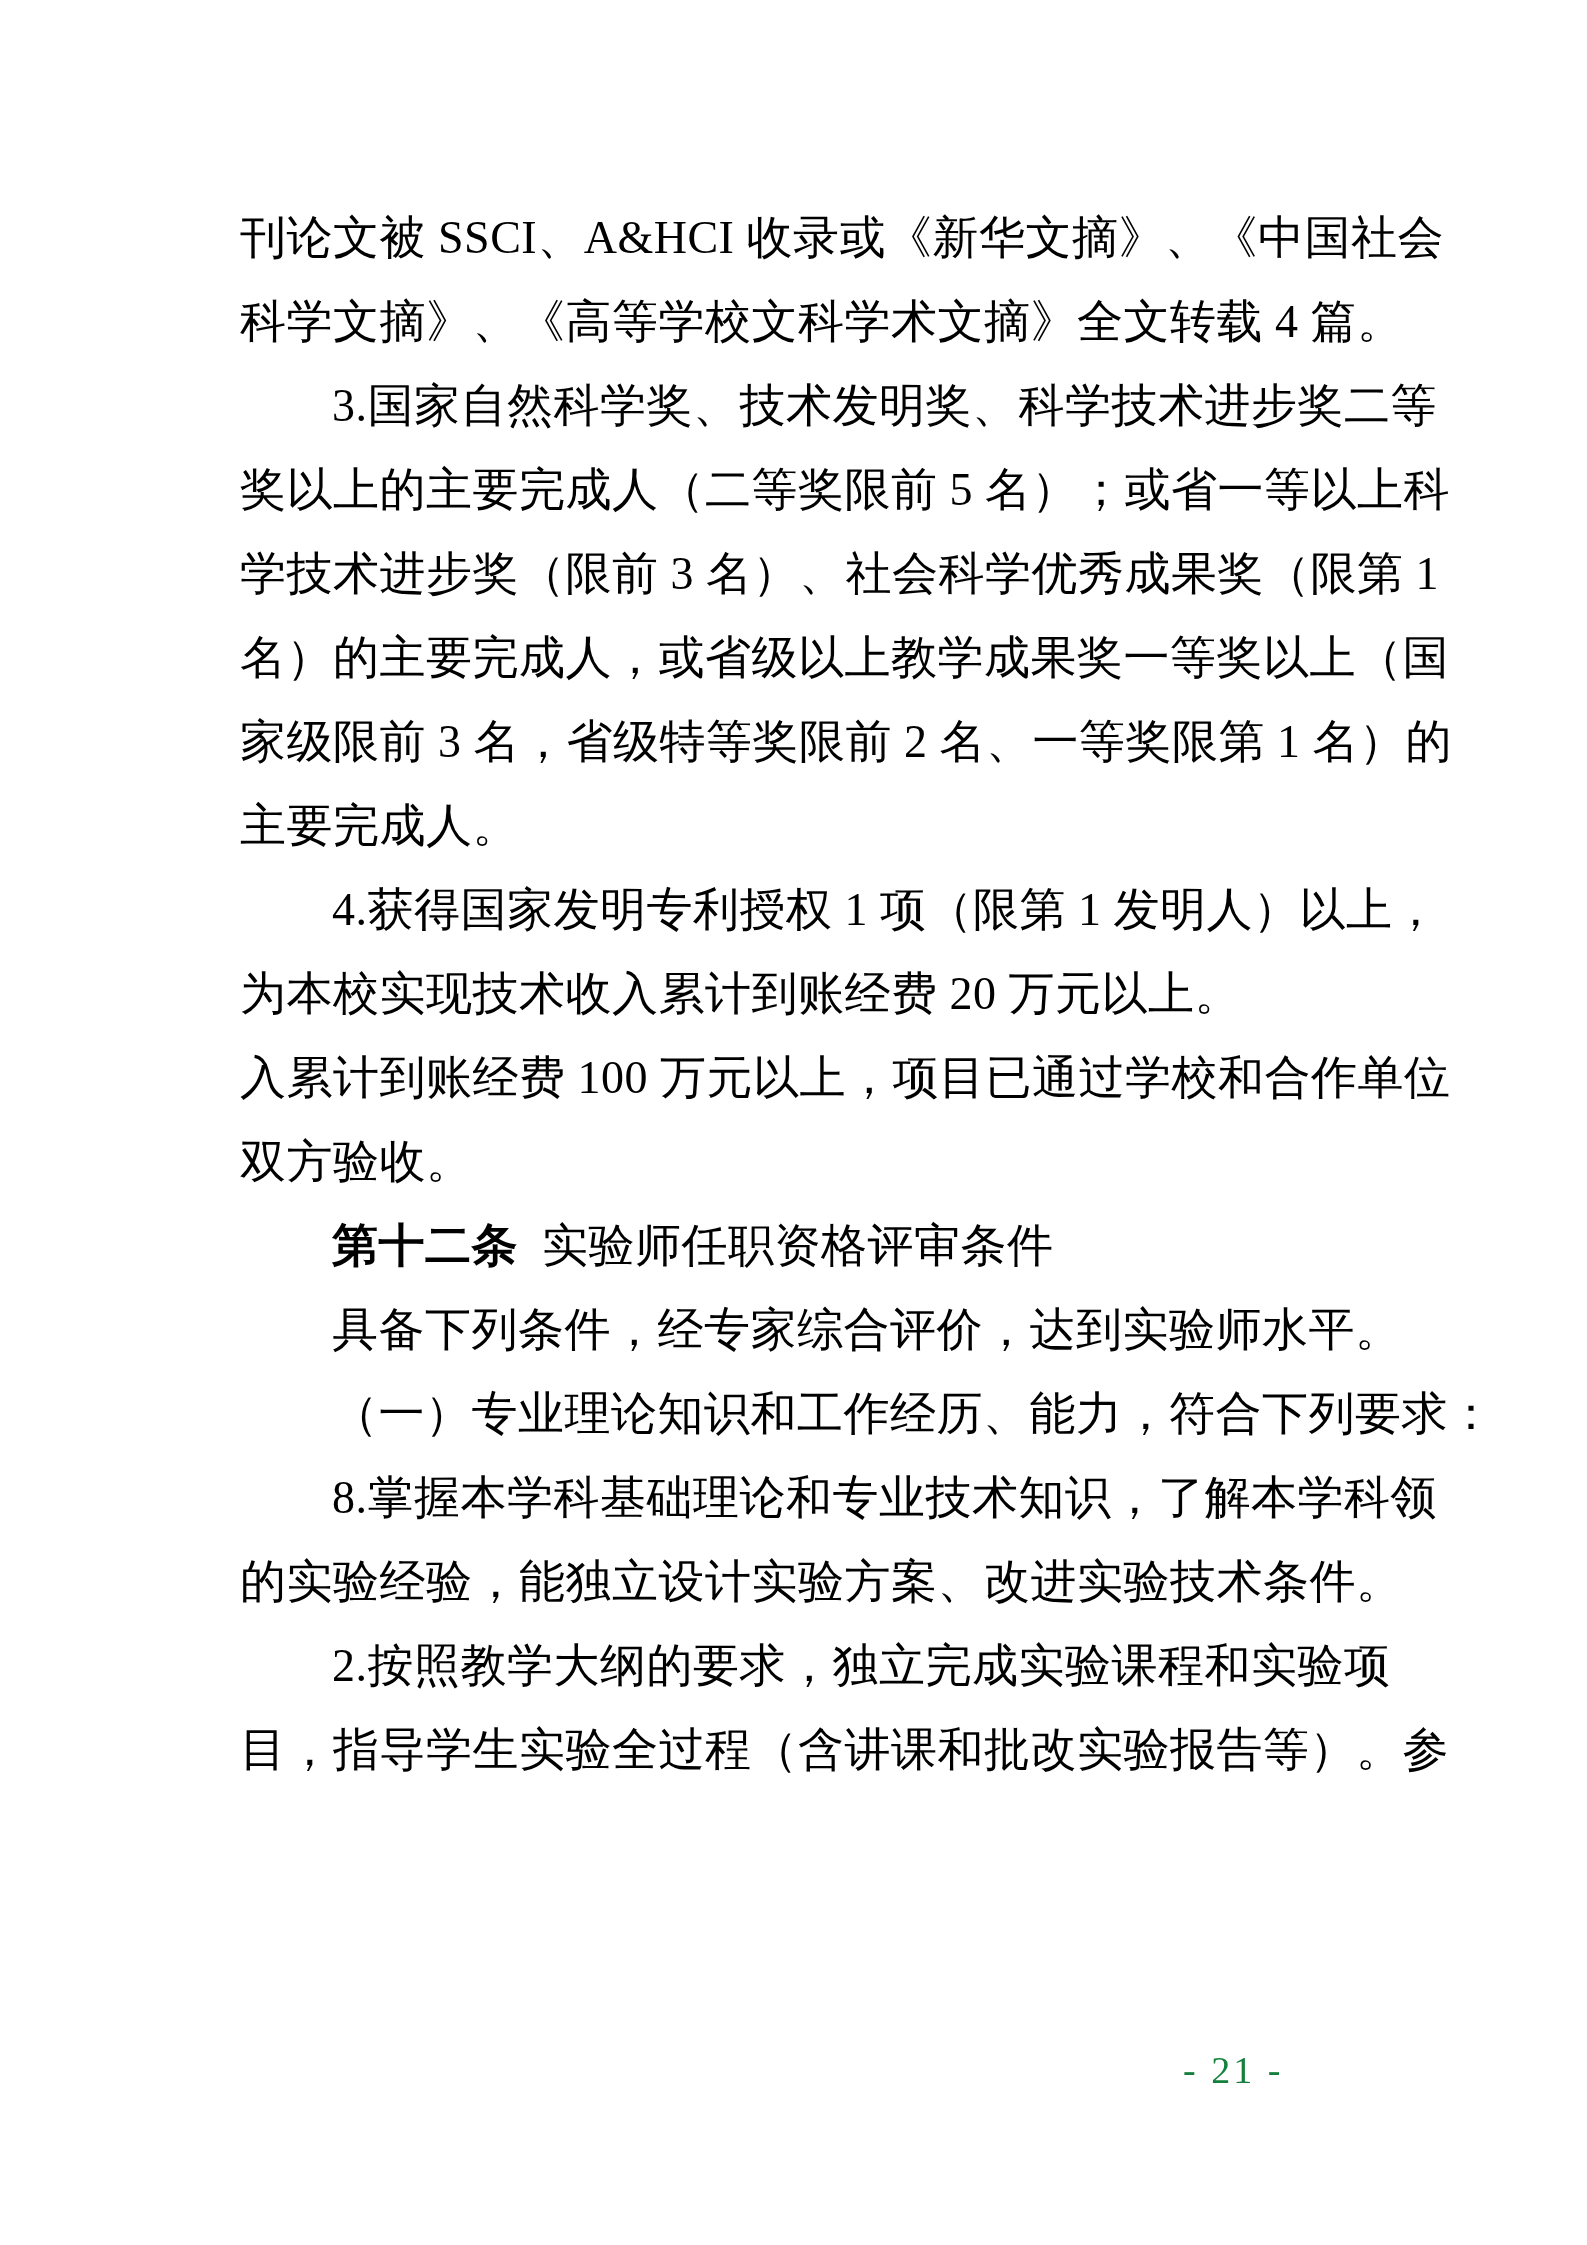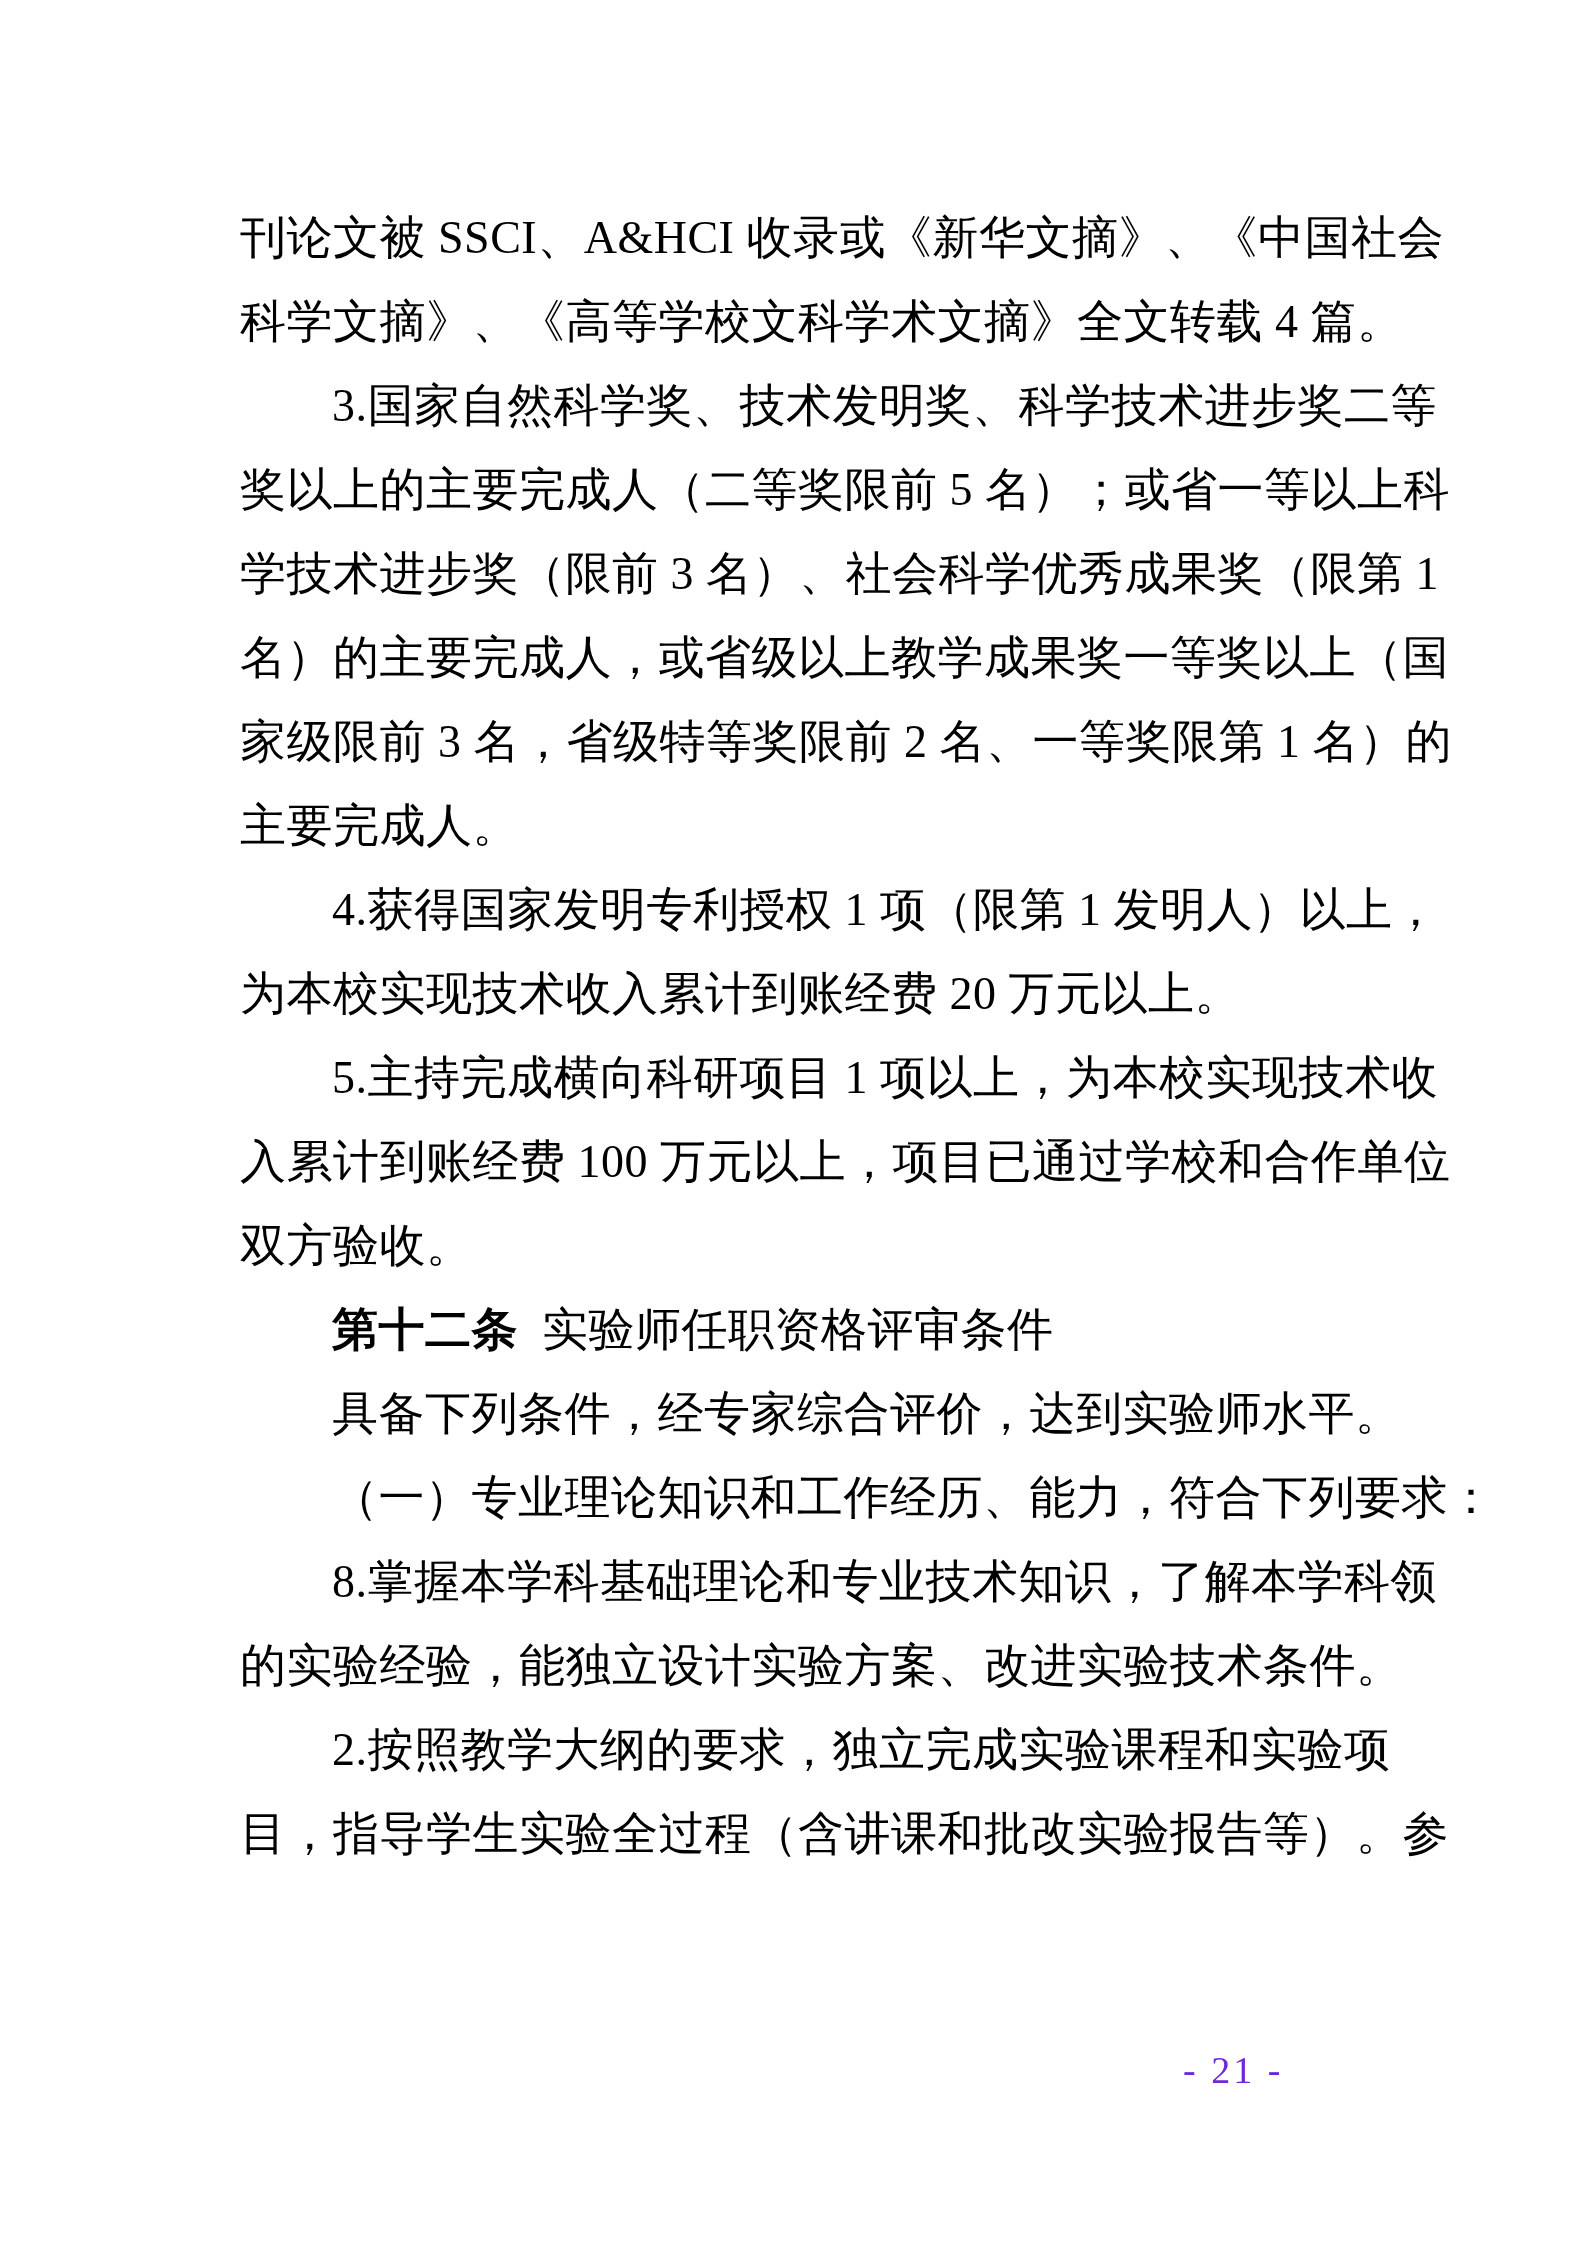--- a/index.html
+++ b/index.html
@@ -29,40 +29,39 @@
     white-space: nowrap;
   }
   .line.indent { padding-left: 92px; }
   .heading-term { font-weight: bold; margin-right: 24px; font-family: Liberation Serif, serif; }
   .page-number {
     position: absolute;
     left: 1183px; top: 2046px;
     height: 48px; line-height: 48px;
     font-size: 38px;
     letter-spacing: 3px;
-    color: #6d28d9;
+    color: #15803d;
     white-space: nowrap;
   }
 </style>
 </head>
 <body>
 
 <div class="page">
   <div class="text-block">
     <div class="line">刊论文被 SSCI、A&amp;HCI 收录或《新华文摘》、《中国社会</div>
     <div class="line">科学文摘》、《高等学校文科学术文摘》全文转载 4 篇。</div>
     <div class="line indent">3.国家自然科学奖、技术发明奖、科学技术进步奖二等</div>
     <div class="line">奖以上的主要完成人（二等奖限前 5 名）；或省一等以上科</div>
     <div class="line">学技术进步奖（限前 3 名）、社会科学优秀成果奖（限第 1</div>
     <div class="line">名）的主要完成人，或省级以上教学成果奖一等奖以上（国</div>
     <div class="line">家级限前 3 名，省级特等奖限前 2 名、一等奖限第 1 名）的</div>
     <div class="line">主要完成人。</div>
     <div class="line indent">4.获得国家发明专利授权 1 项（限第 1 发明人）以上，</div>
     <div class="line">为本校实现技术收入累计到账经费 20 万元以上。</div>
-    <div class="line indent">5.主持完成横向科研项目 1 项以上，为本校实现技术收</div>
     <div class="line">入累计到账经费 100 万元以上，项目已通过学校和合作单位</div>
     <div class="line">双方验收。</div>
     <div class="line indent">
       <span class="heading-term">第十二条</span><span>实验师任职资格评审条件</span>
     </div>
     <div class="line indent">具备下列条件，经专家综合评价，达到实验师水平。</div>
     <div class="line indent">（一）专业理论知识和工作经历、能力，符合下列要求：</div>
     <div class="line indent">8.掌握本学科基础理论和专业技术知识，了解本学科领</div>
     <div class="line">的实验经验，能独立设计实验方案、改进实验技术条件。</div>
     <div class="line indent">2.按照教学大纲的要求，独立完成实验课程和实验项</div>

